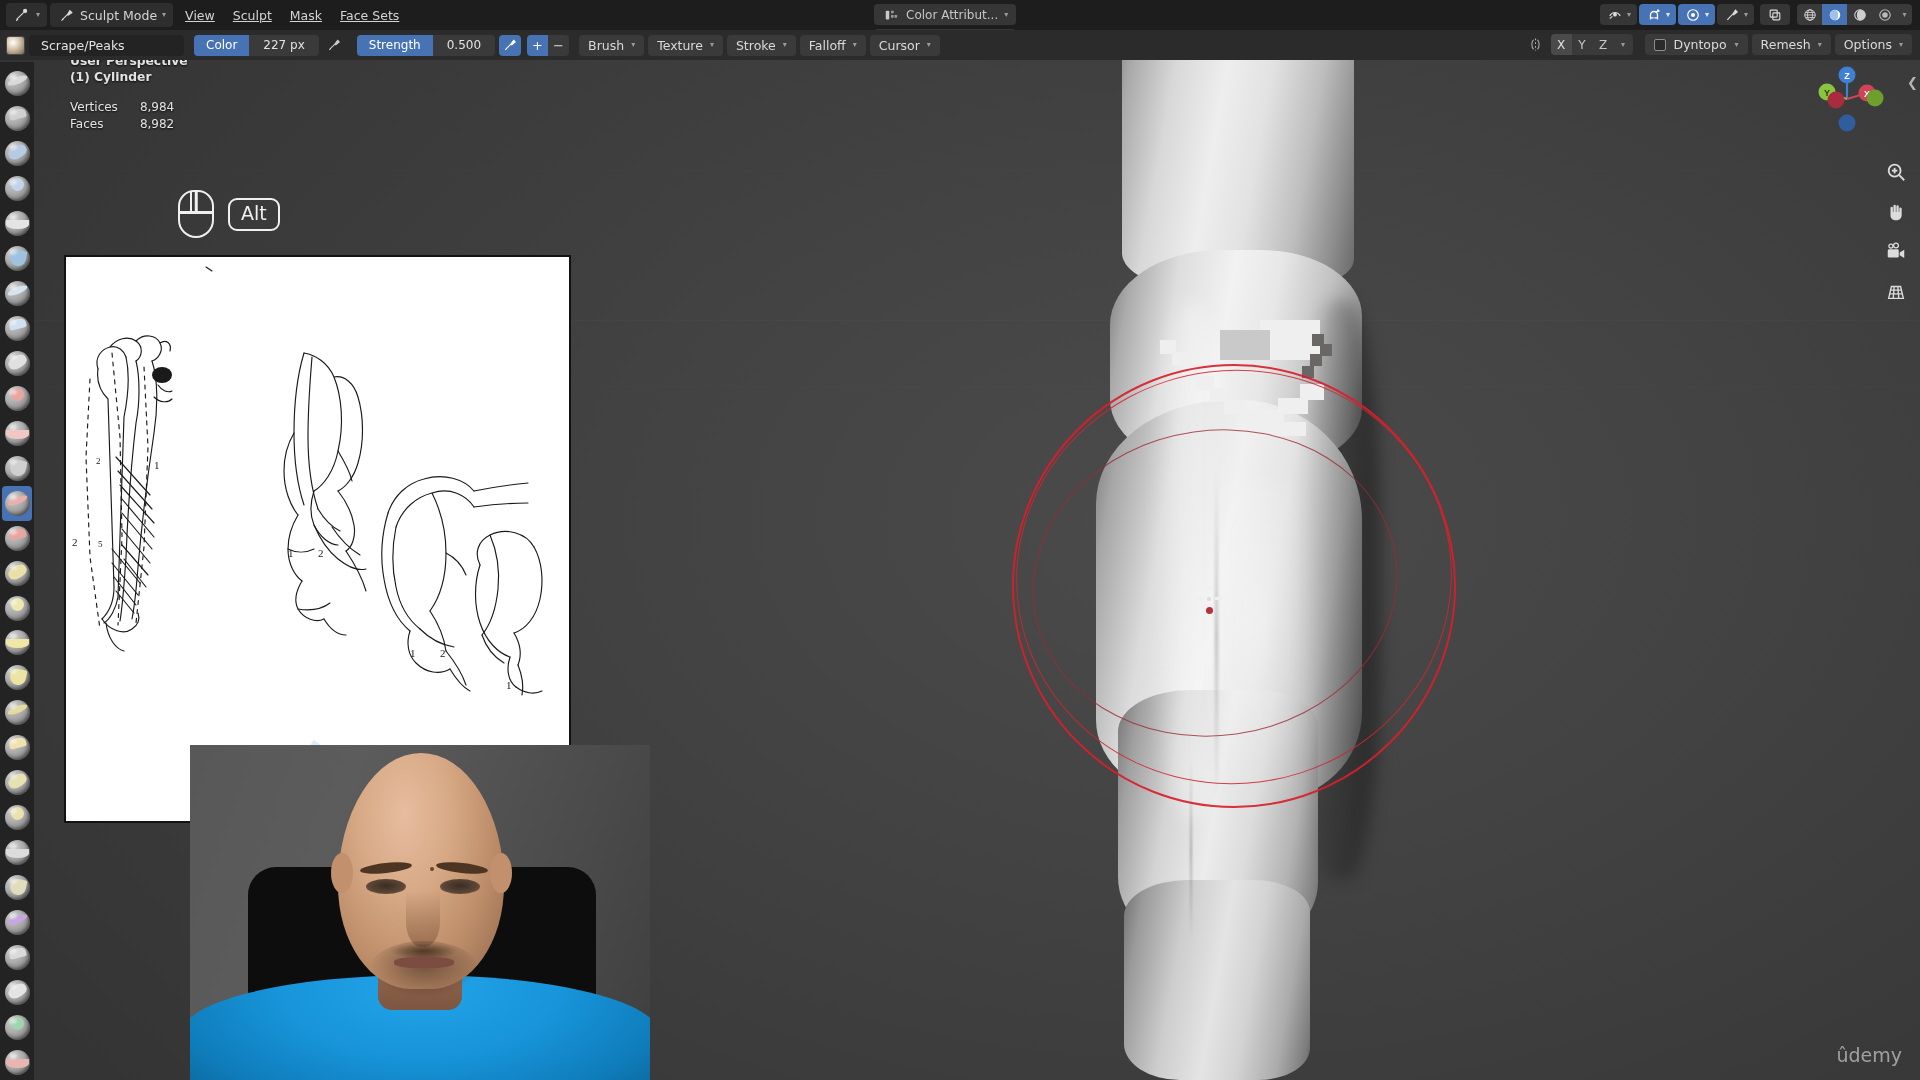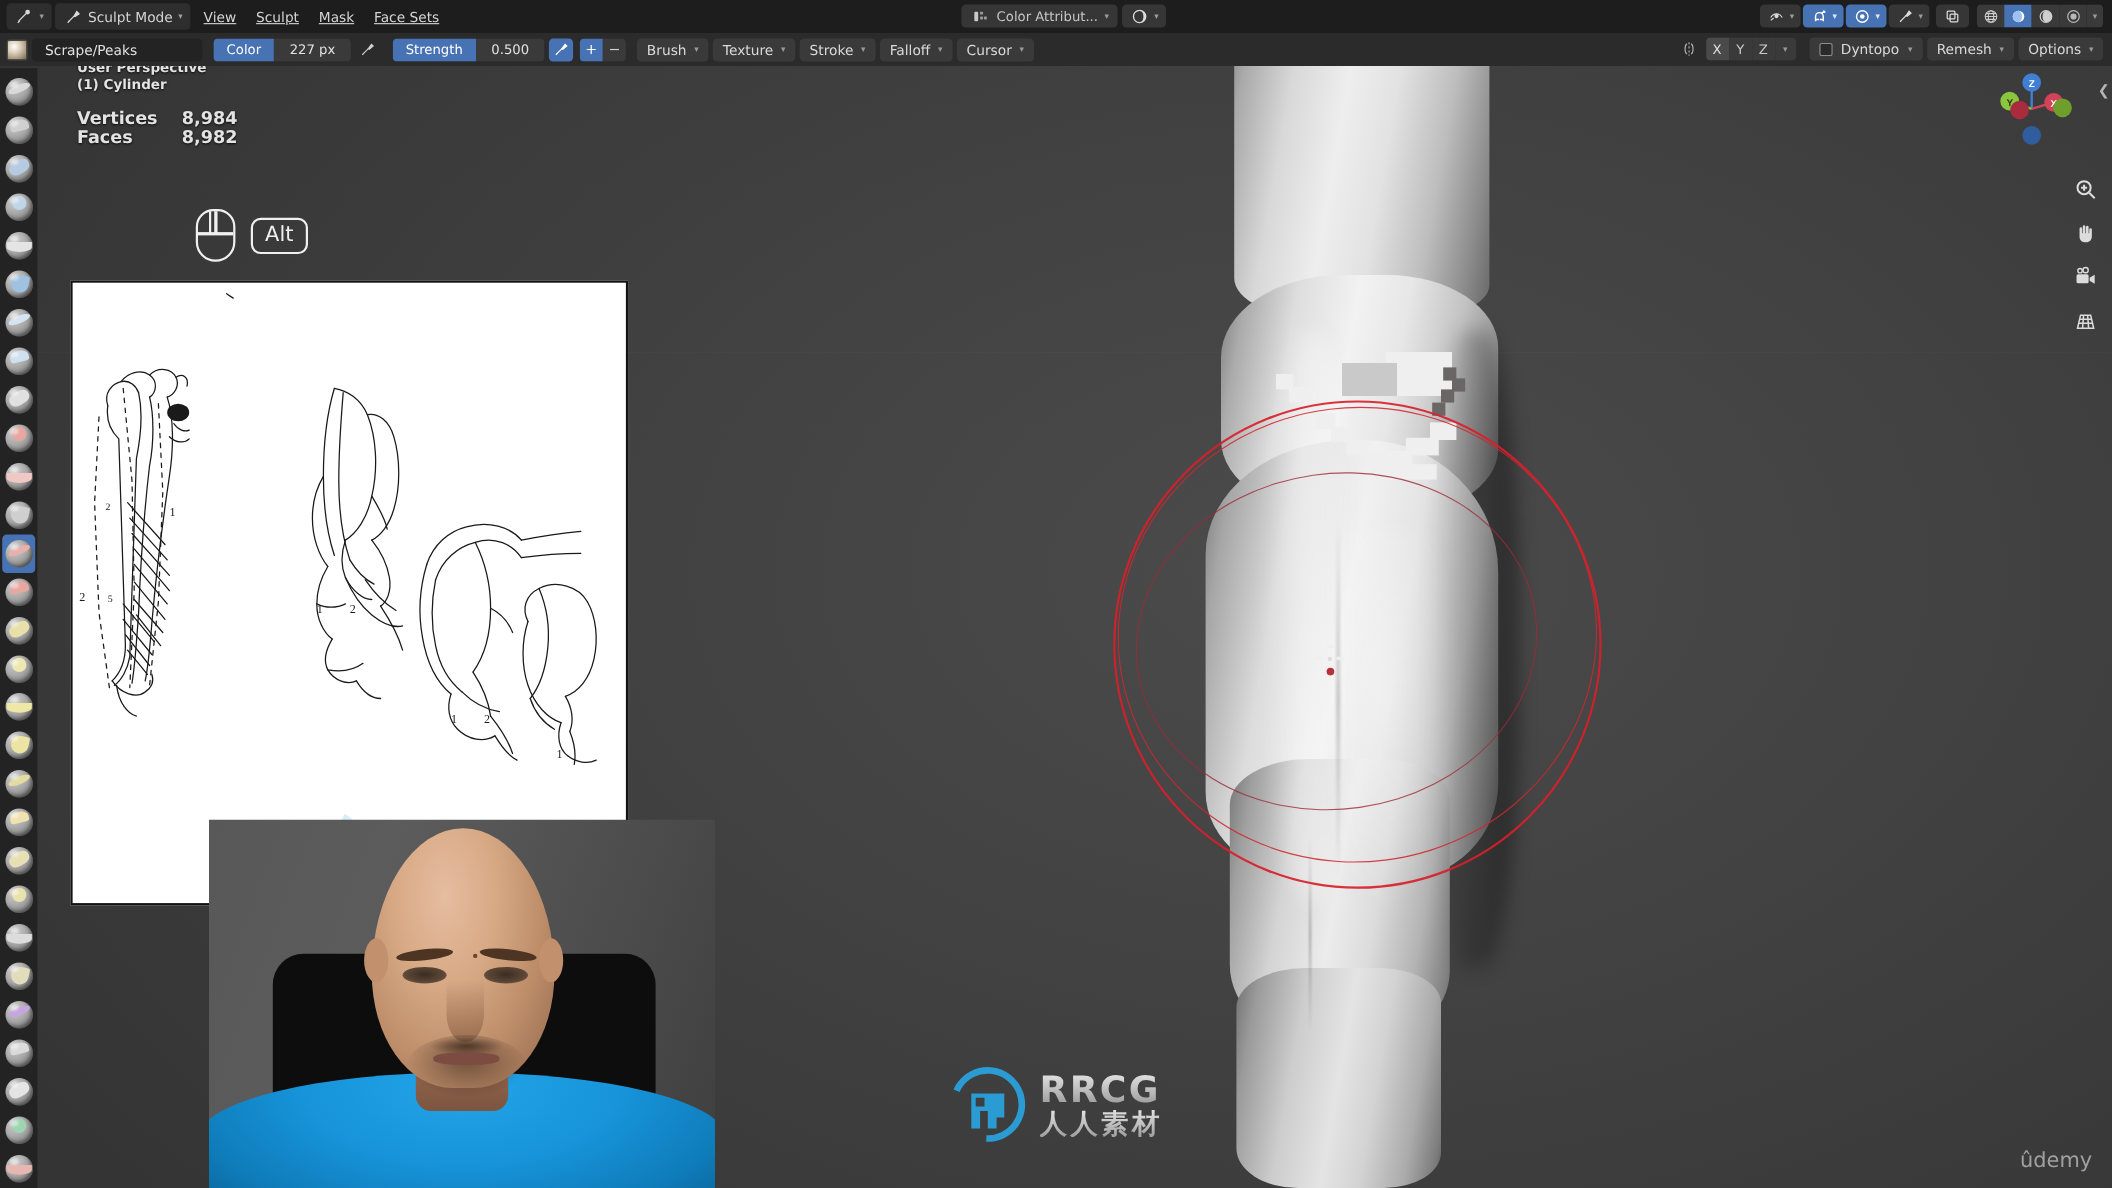--- a/index.html
+++ b/index.html
@@ -132,21 +132,21 @@
     background:radial-gradient(circle at 33% 28%,#cfcfcf 0%,#a8a8a8 45%,#7e7e7e 78%,#5e5e5e 100%);
     box-shadow:inset -2px -2px 3px rgba(0,0,0,.35);}
   .ball .mark{position:absolute;}
 
   
   #vp-info{position:absolute;left:70px;top:54px;color:#e3e3e3;font-size:12.3px;line-height:15.5px;
     text-shadow:0 1px 2px rgba(0,0,0,.85);}
   #vp-info .b{font-weight:bold;}
   #stats{margin-top:14px;}
   #stats table{border-collapse:collapse;}
-  #stats td{padding:0 0 0 0;font-size:16px;color:#e3e3e3;line-height:17px;font-weight:bold;}
+  #stats td{padding:0 0 0 0;font-size:12px;color:#e3e3e3;line-height:17px;}
   #stats td.num{padding-left:22px;}
 
   
   #input-overlay{position:absolute;left:178px;top:190px;display:flex;align-items:center;gap:14px;}
   .mouse-ico{width:36px;height:48px;border:2.5px solid #f0f0f0;border-radius:17px 17px 19px 19px;position:relative;}
   .mouse-ico .vsep{position:absolute;left:50%;top:0;width:2.5px;height:20px;background:#f0f0f0;transform:translateX(-50%);}
   .mouse-ico .hsep{position:absolute;left:0;top:19px;width:100%;height:2.5px;background:#f0f0f0;}
   .mouse-ico .lsep{position:absolute;left:9.5px;top:0;width:2.5px;height:20px;background:#f0f0f0;}
   .key-ico{border:2.5px solid #f0f0f0;border-radius:9px;color:#f0f0f0;font-size:19px;
     padding:4px 11px 6px;line-height:1;}
@@ -386,33 +386,20 @@
       <div class="brow r"></div>
     <div class="eye l"></div>
       <div class="eye r"></div>
     <div class="nose"></div>
     <div class="beard"></div>
     <div class="stache"></div>
     <div class="mouth"></div>
     <div class="mole"></div>
   </div>
 
-  <div id="rrcg">
-    <div class="rr-logo">
-      <svg viewBox="0 0 72 72" width="72" height="72">
-        <path d="M36 5 a31 31 0 1 1 -0.1 0" fill="none" stroke="#2aa3e0" stroke-width="6" stroke-dasharray="128 60" transform="rotate(-55 36 36)"></path>
-        <path d="M21 26 L21 58 L29 58 L29 42 L36 42 L36 58 L44 58 L44 48 L51 48 L51 26 Z" fill="#2aa3e0"></path>
-        <path d="M25 30 L25 38 L33 38 L33 30 Z" fill="#3f3f3f"></path>
-      </svg>
-    </div>
-    <div class="rr-txt">
-      <div class="rr-en">RRCG</div>
-      <div class="rr-cn">人人素材</div>
-    </div>
-  </div>
 
   <div id="udemy">ûdemy</div>
 
   <div id="nav-gizmo">
     <svg viewBox="0 0 74 74" width="74" height="74">
       <line x1="37" y1="37" x2="37" y2="13" stroke="#3f7fd4" stroke-width="2.2"></line>
       <line x1="37" y1="37" x2="17" y2="30" stroke="#8bc53f" stroke-width="2.2"></line>
       <line x1="37" y1="37" x2="57" y2="31" stroke="#d2435a" stroke-width="2.2"></line>
       <circle cx="37" cy="13" r="8.5" fill="#3f7fd4"></circle>
       <text x="37" y="17" font-size="9" font-weight="bold" fill="#fff" text-anchor="middle" font-family="sans-serif">Z</text>
@@ -662,21 +649,21 @@
     </span>
     <span>Sculpt Mode</span>
     <span class="chev"></span>
   </div>
 
   <div class="mi">View</div>
   <div class="mi">Sculpt</div>
   <div class="mi">Mask</div>
   <div class="mi">Face Sets</div>
 
-  <div style="position:absolute;left:874px;top:4px;display:flex;gap:4px;">
+  <div style="position:absolute;left:874px;top:4px;display:flex;gap:4px;flex-direction:column;">
     <div style="display:flex;align-items:center;gap:6px;background:#363636;border-radius:4px;padding:2px 8px;height:21px;">
       <span class="icon-sq">
         <svg viewBox="0 0 16 16" width="14" height="14">
           <rect x="2" y="3" width="4" height="10" rx="1" fill="#c9c9c9"></rect>
           <rect x="8" y="3" width="3" height="3" rx=".6" fill="#9a9a9a"></rect>
           <rect x="8" y="8" width="3" height="3" rx=".6" fill="#9a9a9a"></rect>
           <rect x="12" y="8" width="3" height="3" rx=".6" fill="#9a9a9a"></rect>
         </svg>
       </span>
       <span style="color:#c6c6c6;font-size:12px;">Color Attribut...</span>

